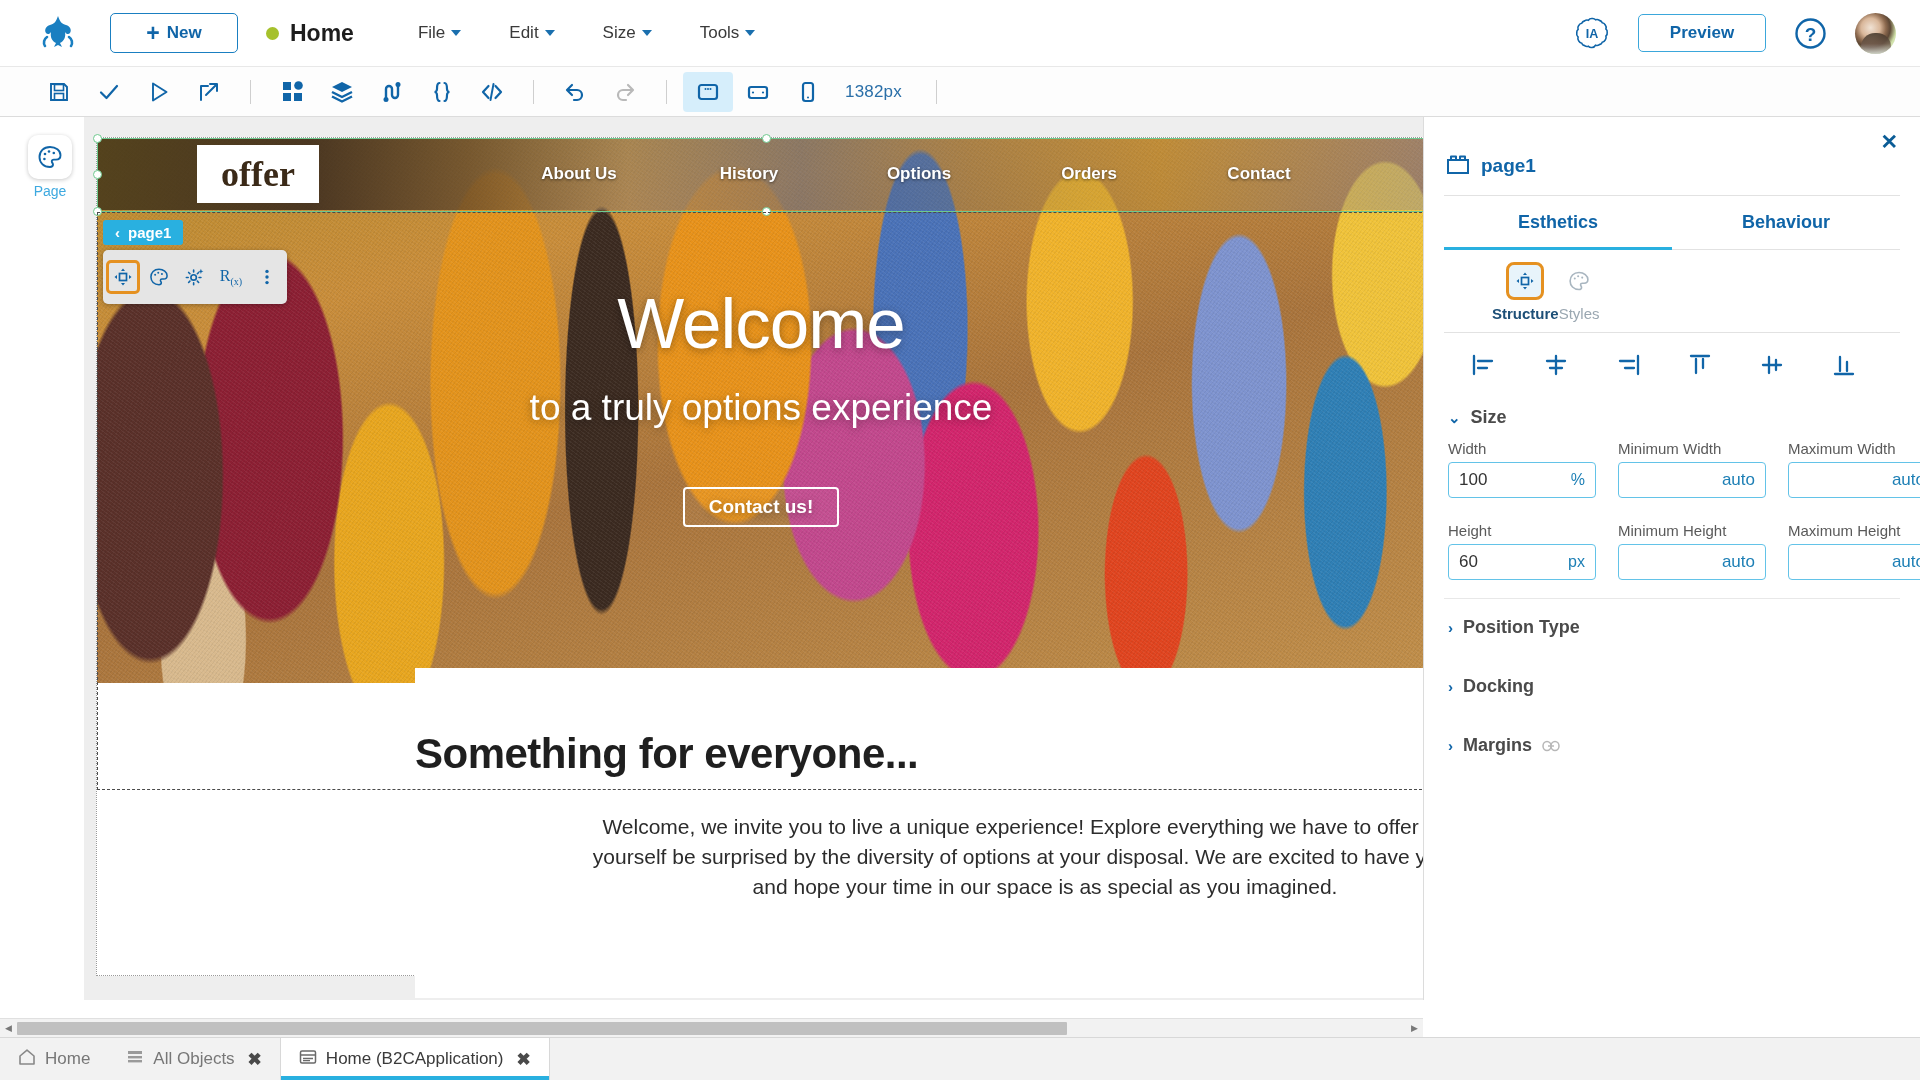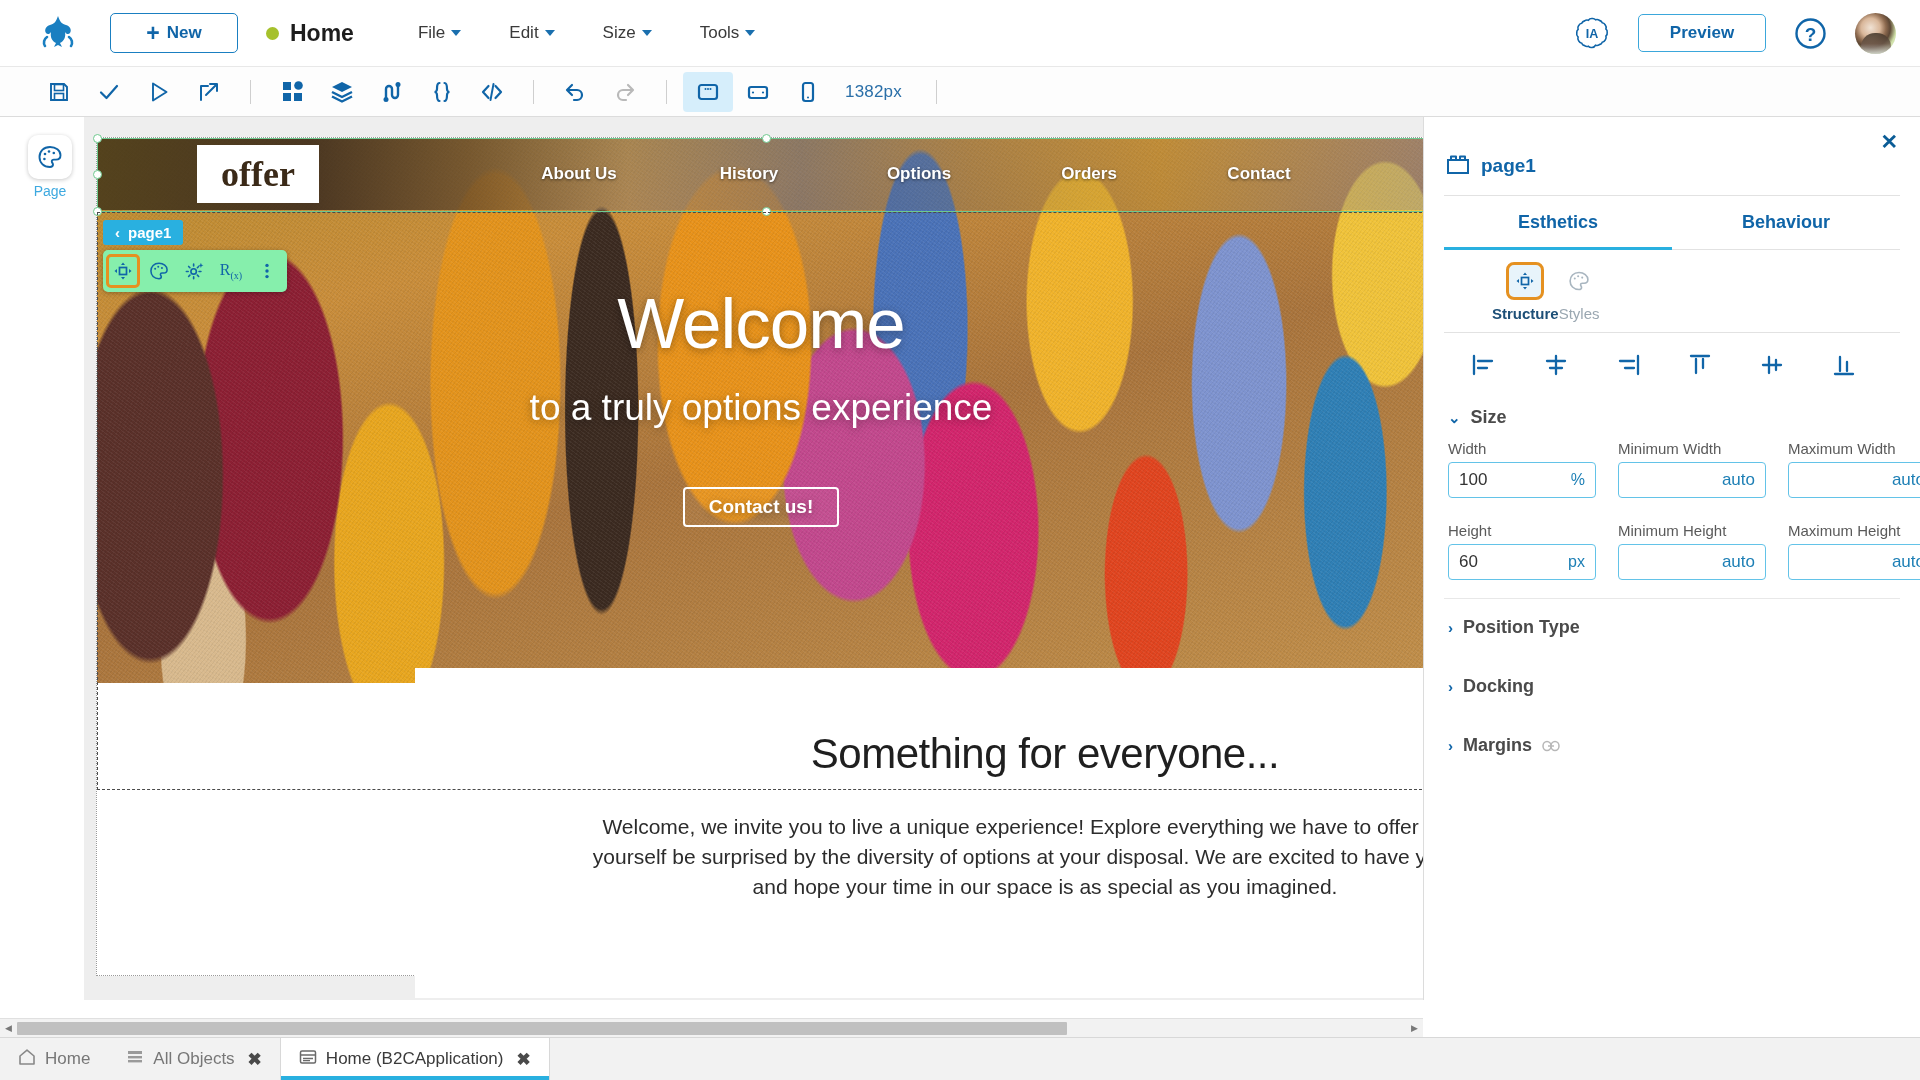--- a/index.html
+++ b/index.html
@@ -172,21 +172,21 @@
     border: 2px solid #fff; border-radius: 4px;
     display: flex; align-items: center; justify-content: center;
     font-size: 19px; font-weight: bold; color: #fff; cursor: pointer;
     background: rgba(255,255,255,.04);
   }
   .white-card {
     position: absolute; left: 318px; top: 530px; right: -250px; height: 330px;
     background: #fff;
   }
   .card-title {
-    text-align: center; font-size: 42px; font-weight: normal; color: #1f1f1f;
+    text-align: left; font-size: 42px; font-weight: bold; color: #1f1f1f;
     margin-top: 62px; letter-spacing: -.5px;
   }
   .card-para {
     margin: 34px auto 0; width: 940px; text-align: center;
     font-size: 21px; line-height: 1.42; color: #2c2c2c;
   }
 
   
   .sel-box {
     position: absolute; left: 0; top: 0; width: 1330px; height: 74px;
@@ -200,22 +200,22 @@
     position: absolute; left: 0; top: 74px; width: 1330px; height: 578px;
     border: 1px dashed #4a4a4a; pointer-events: none;
   }
   .chip-page1 {
     position: absolute; left: 6px; top: 82px; height: 25px;
     background: #29b0e0; color: #fff; border-radius: 3px;
     display: flex; align-items: center; gap: 8px; padding: 0 12px;
     font-size: 15px; font-weight: bold; cursor: pointer; z-index: 5;
   }
   .float-toolbar {
-    position: absolute; left: 6px; top: 112px; height: 42px;
-    background: #86efac; border-radius: 5px; box-shadow: 0 1px 5px rgba(0,0,0,.3);
+    position: absolute; left: 6px; top: 112px; height: 54px;
+    background: #e5e5e5; border-radius: 5px; box-shadow: 0 1px 5px rgba(0,0,0,.3);
     display: flex; align-items: center; padding: 0 3px; gap: 2px; z-index: 5;
   }
   .ft-btn {
     width: 34px; height: 34px; border-radius: 5px;
     display: flex; align-items: center; justify-content: center;
     color: #1065a8; cursor: pointer; border: 1px solid transparent;
   }
   .ft-btn.selected { border: 3px solid #e59121; }
 
   

